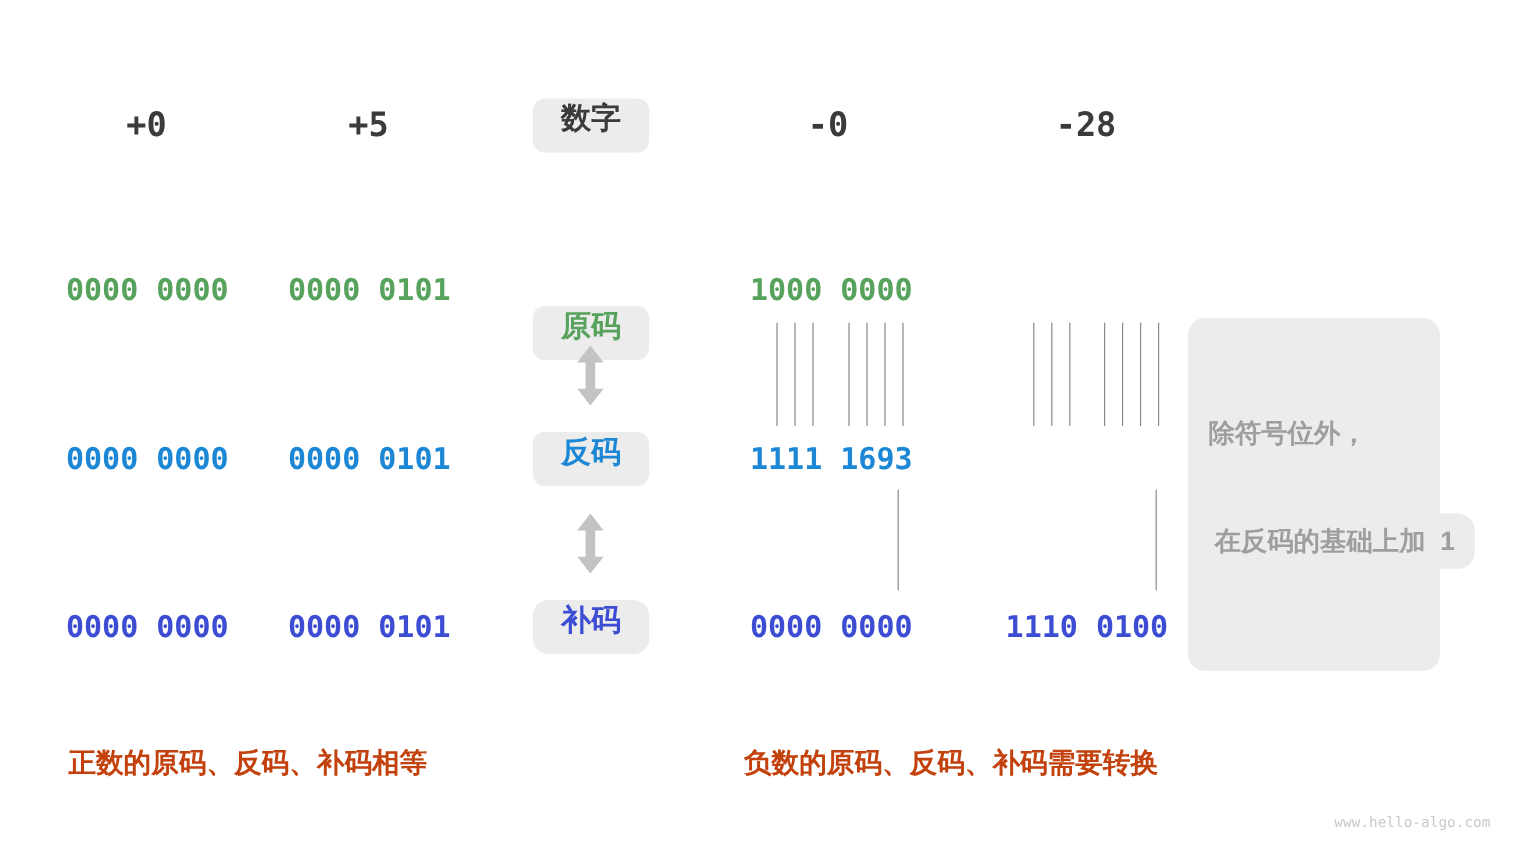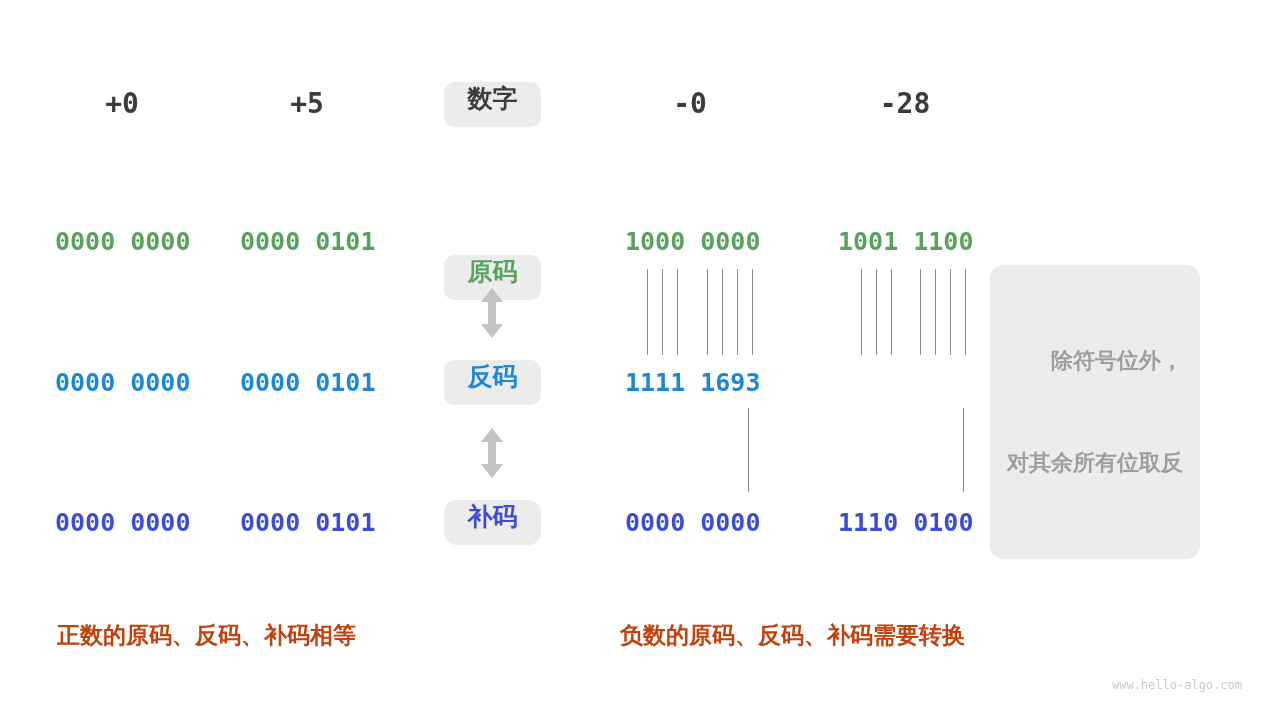--- a/index.html
+++ b/index.html
@@ -34,21 +34,21 @@
   .vline{position:absolute;width:1px;background:#8a8a8a;}
   .grpA{top:269px;height:86px;}
   .grpB{top:408px;height:84px;}
 
   
   .arrow{position:absolute;left:481px;width:22px;height:50px;}
   .arrow1{top:288px;} .arrow2{top:428px;}
 
   
   .note{position:absolute;background:#ececec;border-radius:14px;color:#9e9e9e;
-        font-weight:bold;font-size:22px;white-space:pre;width:max-content;text-align:right;}
+        font-weight:bold;font-size:22px;white-space:pre;width:max-content;}
   .note1{left:990px;top:265px;padding:11px 17px;line-height:34px;}
   .note2{left:995px;top:428px;padding:8px 17px;line-height:30px;}
 
   
   .caption{position:absolute;top:620px;font-size:23px;font-weight:bold;color:#c2410c;white-space:pre;}
   .cap-left{left:57px;} .cap-right{left:620px;text-align:right;}
 
   
   .footer{position:absolute;right:38px;top:678px;font-family:"DejaVu Sans Mono",monospace;
           font-size:12px;color:#c9c9c9;}
@@ -72,21 +72,20 @@
   <div class="tag tag-fan">
     <span class="blue">反码</span>
   </div>
   <div class="tag tag-bu">
     <span class="indigo">补码</span>
   </div>
 
   <span class="bin green col1 row-yuan">0000 0000</span>
   <span class="bin green col2 row-yuan">0000 0101</span>
   <span class="bin green col3 row-yuan">1000 0000</span>
-  <span class="bin green col4 row-yuan">1001 1100</span>
 
   <span class="bin blue col1 row-fan">0000 0000</span>
   <span class="bin blue col2 row-fan">0000 0101</span>
   <span class="bin blue col3 row-fan">1111 1693</span>
 
   <span class="bin indigo col1 row-bu">0000 0000</span>
   <span class="bin indigo col2 row-bu">0000 0101</span>
   <span class="bin indigo col3 row-bu">0000 0000</span>
   <span class="bin indigo col4 row-bu">1110 0100</span>
 
@@ -123,19 +122,20 @@
   <svg class="arrow arrow2" viewBox="0 0 22 50">
     <polygon points="11,0 22,14 0,14" fill="#c3c3c3"></polygon>
     <rect x="7" y="13" width="8" height="24" fill="#c3c3c3"></rect>
     <polygon points="11,50 22,36 0,36" fill="#c3c3c3"></polygon>
   </svg>
 
   <div class="note note1">
     <div>除符号位外，</div>
     <div>对其余所有位取反</div>
   </div>
+  <div class="note note2">在反码的基础上加  1</div>
 
   <div class="caption cap-left">正数的原码、反码、补码相等</div>
   <div class="caption cap-right">负数的原码、反码、补码需要转换</div>
 
   <div class="footer">www.hello-algo.com</div>
 
 </div>
 
 </body></html>

